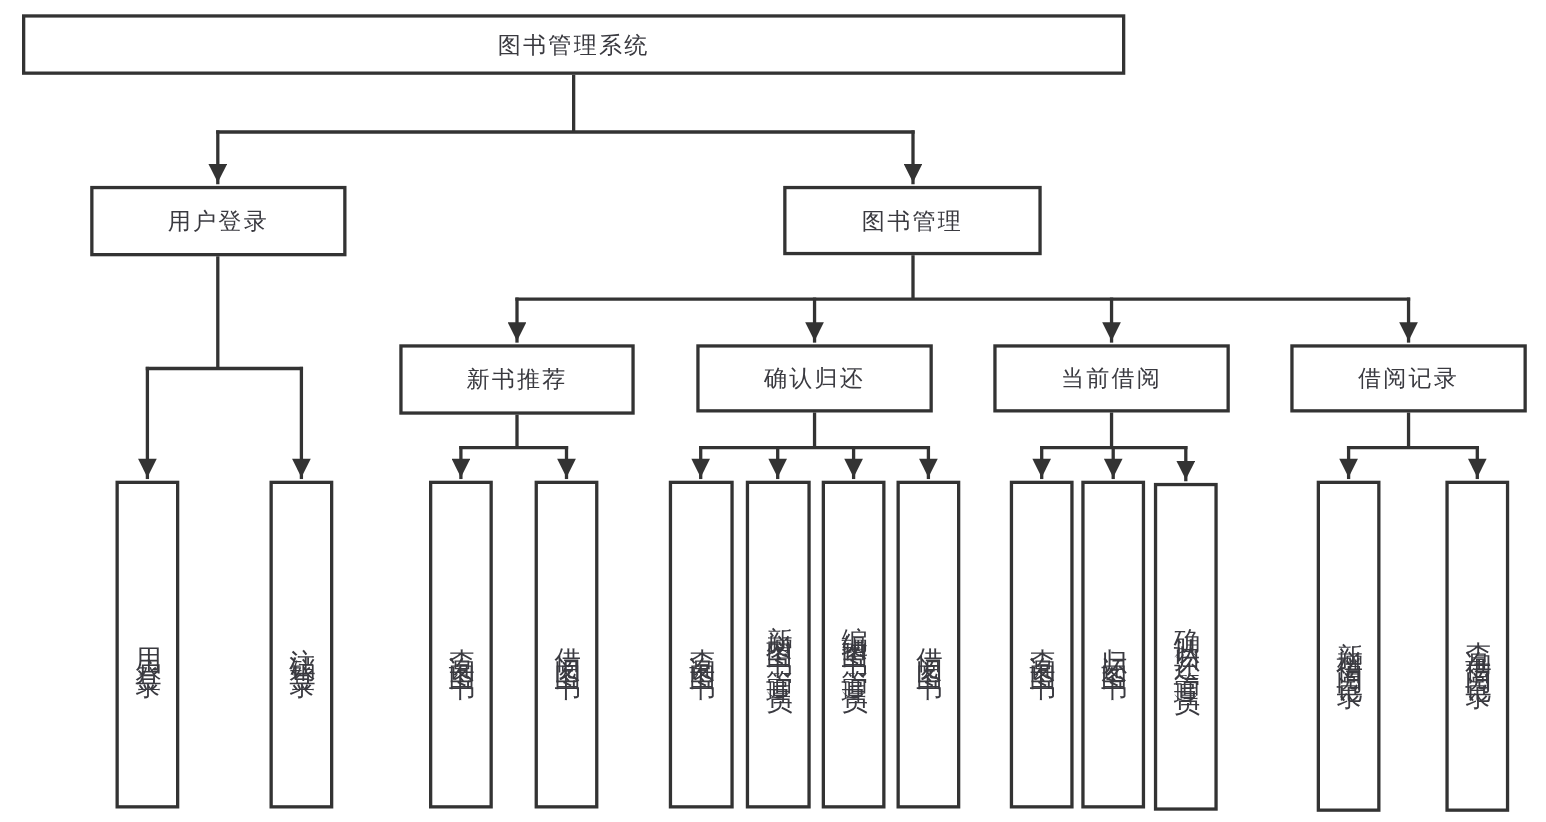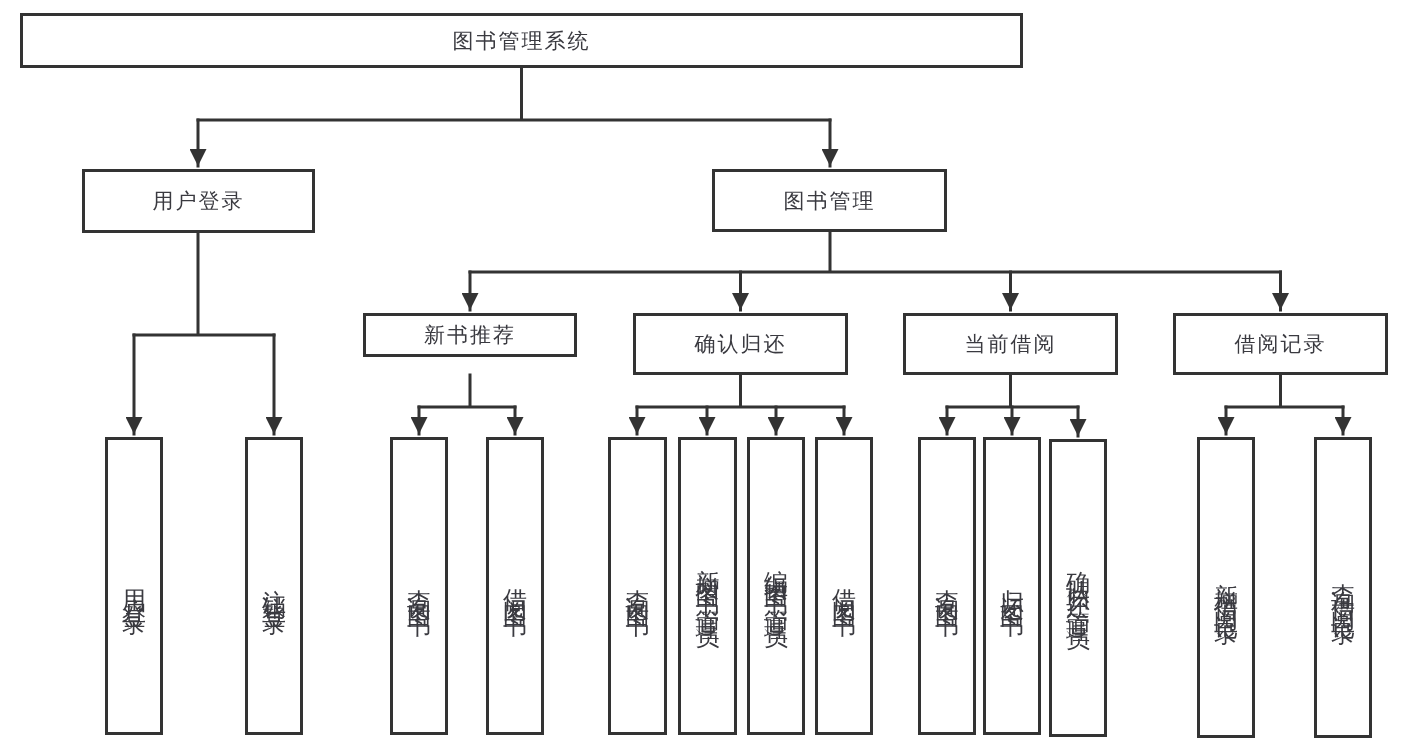--- a/index.html
+++ b/index.html
@@ -120,21 +120,21 @@
     <span class="hlabel">图书管理系统</span>
   </div>
 
   <div class="node" style="left:82px; top:169px; width:233px; height:64px;">
     <span class="hlabel">用户登录</span>
   </div>
   <div class="node" style="left:712px; top:169px; width:235px; height:63px;">
     <span class="hlabel">图书管理</span>
   </div>
 
-  <div class="node" style="left:363px; top:313px; width:214px; height:44px;">
+  <div class="node" style="left:363px; top:313px; width:214px; height:64px;">
     <span class="hlabel">新书推荐</span>
   </div>
   <div class="node" style="left:633px; top:313px; width:215px; height:62px;">
     <span class="hlabel">确认归还</span>
   </div>
   <div class="node" style="left:903px; top:313px; width:215px; height:62px;">
     <span class="hlabel">当前借阅</span>
   </div>
   <div class="node" style="left:1173px; top:313px; width:215px; height:62px;">
     <span class="hlabel">借阅记录</span>

